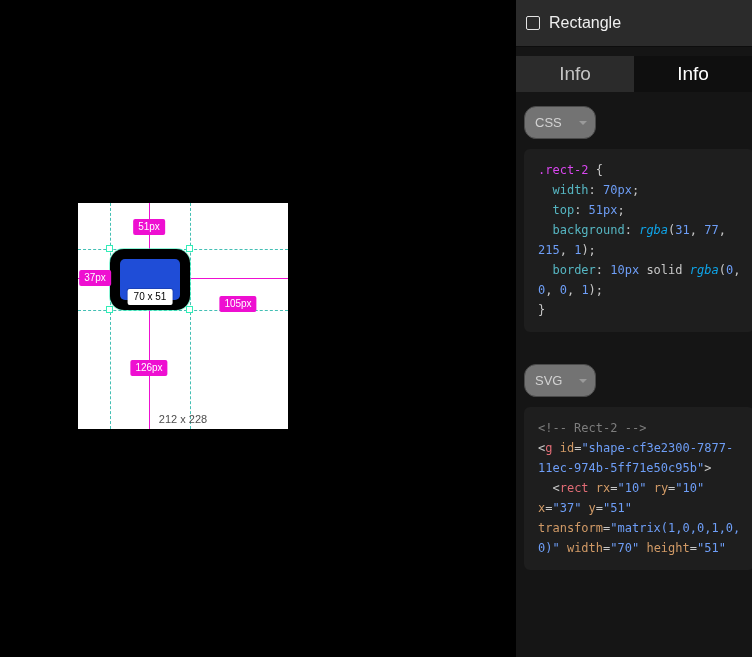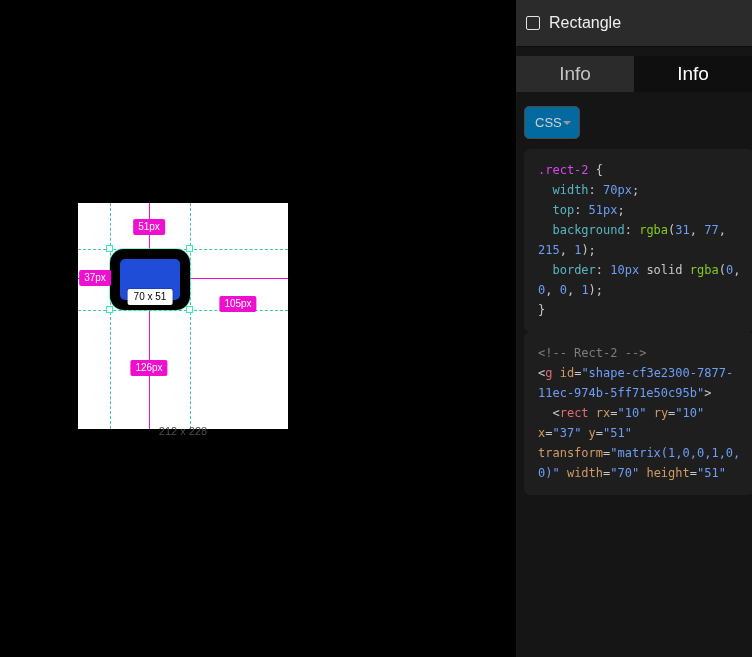--- a/index.html
+++ b/index.html
@@ -33,55 +33,55 @@
   .mbadge{position:absolute;transform:translate(-50%,-50%);background:#ee0fd1;color:#fff;
     font-size:10px;line-height:1;padding:3px 5px;border-radius:2px;white-space:nowrap;z-index:5;}
   .b-top{left:149px;top:227px;} .b-left{left:95px;top:278px;}
   .b-right{left:238px;top:278px;margin-top:26px;} .b-bottom{left:149px;top:368px;}
 
   .size-badge{position:absolute;left:150px;top:297px;transform:translate(-50%,-50%);
     background:#fff;color:#000;font-size:10px;line-height:1;padding:3px 6px;border-radius:2px;
     white-space:nowrap;z-index:5;box-shadow:0 0 0 1px rgba(0,0,0,.15);}
 
   .board-size{position:absolute;left:78px;top:413px;width:210px;text-align:center;
-    color:#4d4d4d;font-size:11px;z-index:3;margin-top:12px;}
+    color:#4d4d4d;font-size:11px;z-index:3;}
 
   
   .panel{position:absolute;left:516px;top:0;width:236px;height:657px;background:#151515;
     overflow:hidden;}
   .panel-header{height:47px;background:#2b2b2b;display:flex;align-items:center;gap:9px;
     padding:0 10px;border-bottom:1px solid #0d0d0d;}
   .checkbox{width:14px;height:14px;border:1px solid #e3e3e3;border-radius:2px;background:transparent;
     flex:0 0 auto;}
   .header-title{color:#efefef;font-size:16px;}
 
   .tab-row{display:flex;height:36px;margin-top:9px;}
   .tab{flex:1;display:flex;align-items:center;justify-content:center;font-size:19px;
     color:#c4c4c4;background:#2b2b2b;cursor:pointer;}
   .tab.active{background:#0f0f0f;color:#ffffff;}
 
   .panel-body{padding:0 0 0 8px;}
-  .select{width:56px;height:33px;border:1px solid #4a4a4a;border-radius:5px;background:#0369a1;
+  .select{width:72px;height:33px;border:1px solid #4a4a4a;border-radius:12px;background:#737373;
     color:#d2d2d2;font-size:13px;display:flex;align-items:center;justify-content:space-between;
     padding:0 8px 0 10px;margin-top:14px;cursor:pointer;}
   .select + .codebox{margin-top:10px;}
   .chev{width:0;height:0;border-left:4px solid transparent;border-right:4px solid transparent;
     border-top:4px solid #9a9a9a;}
 
   .codebox{width:230px;background:#1e1e1e;border-radius:6px;padding:11px 10px 12px 14px;
     font-family:"DejaVu Sans Mono",monospace;font-size:12px;line-height:20px;color:#c8c8c8;}
   .codebox .ln{white-space:pre-wrap;overflow-wrap:break-word;word-wrap:break-word;}
   .svg-box{margin-bottom:0;}
   .svg-select{margin-top:32px;}
 
   .tk-cm{color:#7d7d7d;}
   .tk-sel{color:#d946ef;}
   .tk-prop{color:#56b6c2;}
   .tk-num{color:#6e9ef7;}
-  .tk-fn{color:#84cc16;}
+  .tk-fn{color:#0ea5e9;font-style:italic;}
   .tk-pun{color:#c8c8c8;}
   .tk-pln{color:#c8c8c8;}
   .tk-tag{color:#e06c75;}
   .tk-attr{color:#d19a66;}
   .tk-str{color:#6e9ef7;}
 </style>
 </head>
 <body>
 
 <div class="canvas">
@@ -135,20 +135,24 @@
 
     <div class="codebox">
         <div class="ln"><span class="tk-sel">.rect-2</span><span class="tk-pun"> {</span></div>
         <div class="ln"><span class="tk-pln">  </span><span class="tk-prop">width</span><span class="tk-pun">: </span><span class="tk-num">70px</span><span class="tk-pun">;</span></div>
         <div class="ln"><span class="tk-pln">  </span><span class="tk-prop">top</span><span class="tk-pun">: </span><span class="tk-num">51px</span><span class="tk-pun">;</span></div>
         <div class="ln"><span class="tk-pln">  </span><span class="tk-prop">background</span><span class="tk-pun">: </span><span class="tk-fn">rgba</span><span class="tk-pun">(</span><span class="tk-num">31</span><span class="tk-pun">, </span><span class="tk-num">77</span><span class="tk-pun">, </span><span class="tk-num">215</span><span class="tk-pun">, </span><span class="tk-num">1</span><span class="tk-pun">);</span></div>
         <div class="ln"><span class="tk-pln">  </span><span class="tk-prop">border</span><span class="tk-pun">: </span><span class="tk-num">10px</span><span class="tk-pln"> solid </span><span class="tk-fn">rgba</span><span class="tk-pun">(</span><span class="tk-num">0</span><span class="tk-pun">, </span><span class="tk-num">0</span><span class="tk-pun">, </span><span class="tk-num">0</span><span class="tk-pun">, </span><span class="tk-num">1</span><span class="tk-pun">);</span></div>
         <div class="ln"><span class="tk-pun">}</span></div>
       </div>
 
+    <div class="select svg-select">
+      <span>SVG</span>
+      <span class="chev"></span>
+    </div>
 
     <div class="codebox svg-box">
         <div class="ln"><span class="tk-cm">&lt;!-- Rect-2 --&gt;</span></div>
         <div class="ln"><span class="tk-pun">&lt;</span><span class="tk-tag">g</span><span class="tk-pln"> </span><span class="tk-attr">id</span><span class="tk-pun">=</span><span class="tk-str">"shape-cf3e2300-7877-11ec-974b-5ff71e50c95b"</span><span class="tk-pun">&gt;</span></div>
         <div class="ln"><span class="tk-pln">  </span><span class="tk-pun">&lt;</span><span class="tk-tag">rect</span><span class="tk-pln"> </span><span class="tk-attr">rx</span><span class="tk-pun">=</span><span class="tk-str">"10"</span><span class="tk-pln"> </span><span class="tk-attr">ry</span><span class="tk-pun">=</span><span class="tk-str">"10"</span><span class="tk-pln"> </span><span class="tk-attr">x</span><span class="tk-pun">=</span><span class="tk-str">"37"</span><span class="tk-pln"> </span><span class="tk-attr">y</span><span class="tk-pun">=</span><span class="tk-str">"51"</span><span class="tk-pln"> </span><span class="tk-attr">transform</span><span class="tk-pun">=</span><span class="tk-str">"matrix(1,0,0,1,0,0)"</span><span class="tk-pln"> </span><span class="tk-attr">width</span><span class="tk-pun">=</span><span class="tk-str">"70"</span><span class="tk-pln"> </span><span class="tk-attr">height</span><span class="tk-pun">=</span><span class="tk-str">"51"</span></div>
       </div>
 
   </div>
 </div>
 

